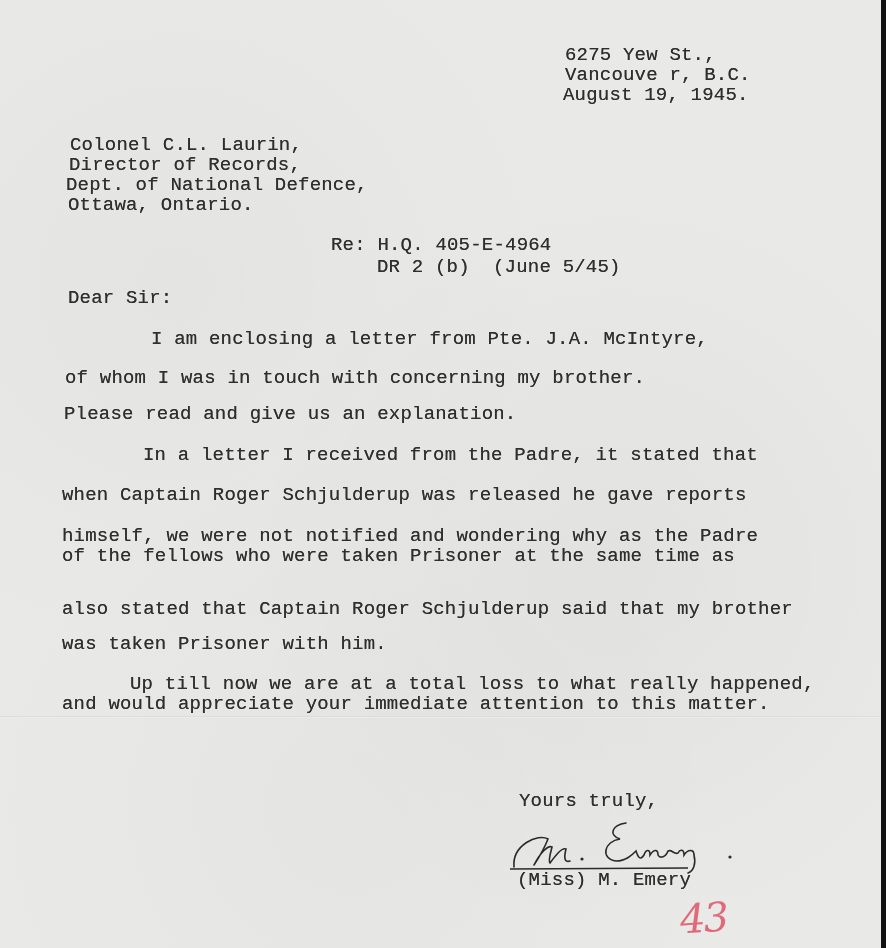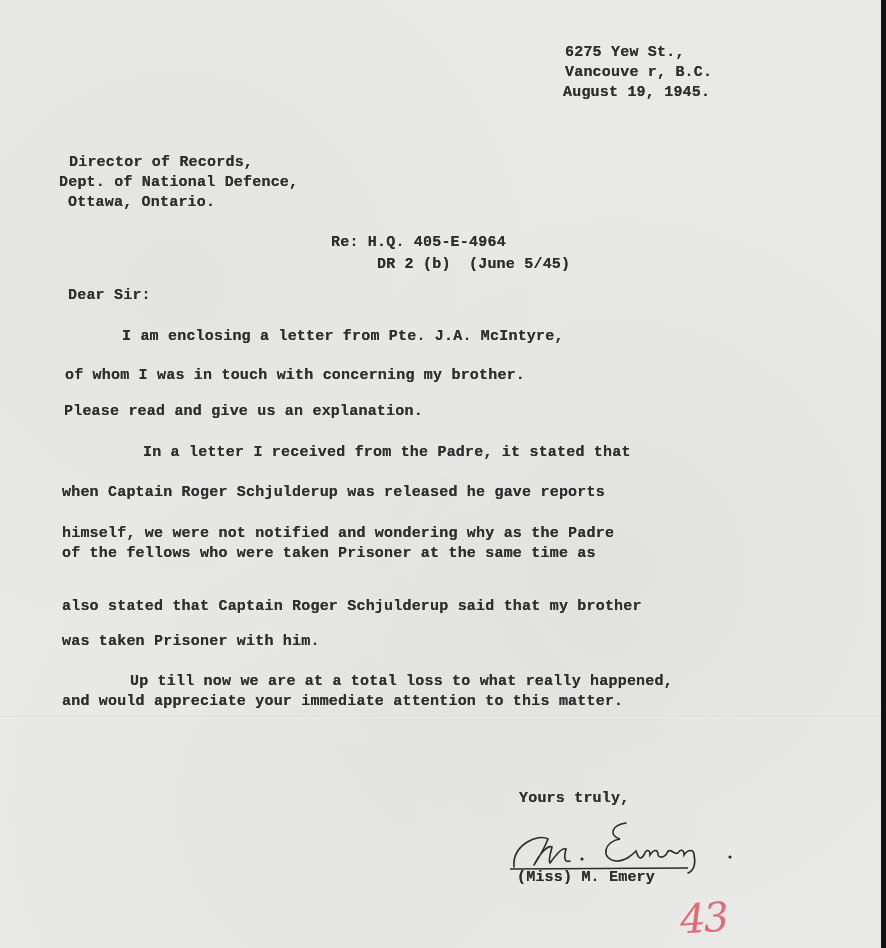--- a/index.html
+++ b/index.html
@@ -22,22 +22,22 @@
     .edge-right {
       position: absolute; right: 0; top: 0; width: 5px; height: 948px;
       background: #111;
     }
     .fold {
       position: absolute; left: 0; top: 716px; width: 881px; height: 2px;
       background: linear-gradient(#d6d6d4, #f2f2f0);
     }
     .line {
       position: absolute; white-space: pre;
-      font-size: 15px; letter-spacing: 0.2px;
-      font-weight: bold; color: #2e2e2e;
+      font-size: 19px; letter-spacing: 0.2px;
+      font-weight: normal; color: #2e2e2e;
       text-shadow: 0 0 0.4px #555;
     }
     .sig {
       position: absolute; left: 508px; top: 815px;
       width: 230px; height: 60px;
     }
     .pagenum {
       position: absolute; left: 680px; top: 895px;
       font-family: "DejaVu Serif", serif; font-style: italic;
       font-size: 40px; color: #e06a7a; letter-spacing: -2px;
@@ -46,30 +46,31 @@
   </style>
 </head>
 <body>
 
 <div class="page">
 
   <div class="line" style="left:565px; top:44px;">6275 Yew St.,</div>
   <div class="line" style="left:565px; top:64px;">Vancouve r, B.C.</div>
   <div class="line" style="left:563px; top:84px;">August 19, 1945.</div>
 
+  <div class="line" style="left:70px; top:134px;">Colonel C.L. Laurin,</div>
   <div class="line" style="left:69px; top:154px;text-align:right;">Director of Records,</div>
-  <div class="line" style="left:59px; top:174px;">Dept. of National Defence,</div>
+  <div class="line" style="left:66px; top:174px;">Dept. of National Defence,</div>
   <div class="line" style="left:68px; top:194px;">Ottawa, Ontario.</div>
 
   <div class="line" style="left:331px; top:234px;">Re: H.Q. 405-E-4964</div>
   <div class="line" style="left:377px; top:256px;text-align:right;">DR 2 (b)  (June 5/45)</div>
 
   <div class="line" style="left:68px; top:287px;">Dear Sir:</div>
 
-  <div class="line" style="left:122px; top:328px;">I am enclosing a letter from Pte. J.A. McIntyre,</div>
+  <div class="line" style="left:151px; top:328px;">I am enclosing a letter from Pte. J.A. McIntyre,</div>
   <div class="line" style="left:65px; top:367px;">of whom I was in touch with concerning my brother.</div>
   <div class="line" style="left:64px; top:403px;">Please read and give us an explanation.</div>
 
   <div class="line" style="left:135px; top:444px;margin-left:8px;">In a letter I received from the Padre, it stated that</div>
   <div class="line" style="left:62px; top:484px;">when Captain Roger Schjulderup was released he gave reports</div>
   <div class="line" style="left:62px; top:521px;margin-top:24px;">of the fellows who were taken Prisoner at the same time as</div>
   <div class="line" style="left:62px; top:525px;">himself, we were not notified and wondering why as the Padre</div>
   <div class="line" style="left:62px; top:598px;">also stated that Captain Roger Schjulderup said that my brother</div>
   <div class="line" style="left:62px; top:633px;">was taken Prisoner with him.</div>
 

